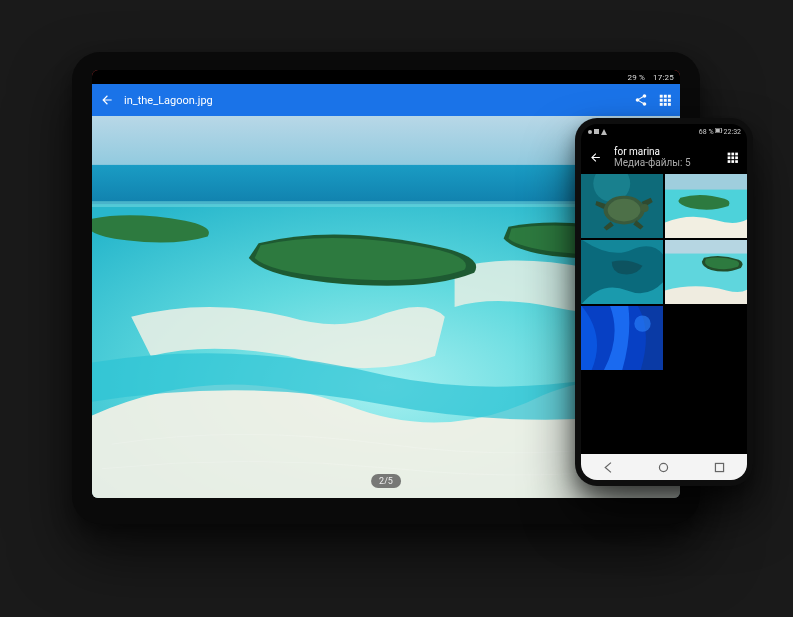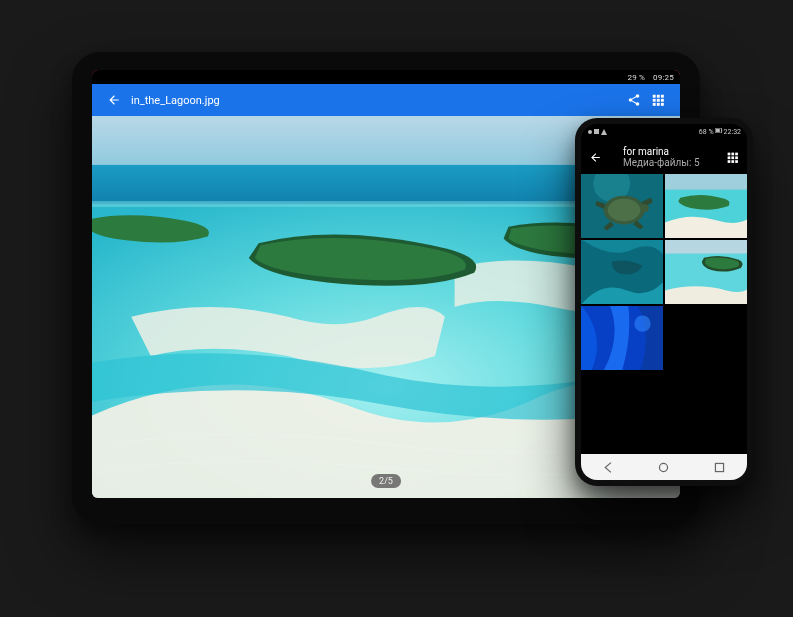--- a/index.html
+++ b/index.html
@@ -48,21 +48,21 @@
   align-items: center;
   gap: 4px;
 }
 .tablet-statusbar .right-icons span { letter-spacing: .2px; }
 .tablet-appbar {
   height: 32px;
   background: #1a73e8;
   color: #fff;
   display: flex;
   align-items: center;
-  padding: 0 15px;
+  padding: 0 8px;
   gap: 10px;
 }
 .tablet-appbar .title { font-size: 11px; flex: 1; }
 .tablet-appbar svg { width: 14px; height: 14px; fill: #fff; }
 .tablet-content {
   position: absolute;
   top: 46px; left: 0; right: 0; bottom: 0;
 }
 .lagoon {
   position: absolute; inset: 0;
@@ -109,21 +109,21 @@
   align-items: center;
   justify-content: space-between;
   padding: 0 6px;
 }
 .phone-statusbar .sb-left, .phone-statusbar .sb-right { display:flex; align-items:flex-start; gap:1px; }
 .phone-appbar {
   height: 34px;
   color: #fff;
   display: flex;
   align-items: center;
-  gap: 21px;
+  gap: 12px;
   padding: 0 8px;
 }
 .phone-appbar svg { width: 13px; height: 13px; fill: #fff; }
 .phone-appbar .titles { flex: 1; line-height: 1.1; }
 .phone-appbar .t1 { font-size: 10px; }
 .phone-appbar .t2 { font-size: 10px; color: #aaa; }
 .phone-grid {
   display: grid;
   grid-template-columns: 1fr 1fr;
   grid-template-rows: 64px 64px 64px;
@@ -185,21 +185,21 @@
             </svg>
         </span>
         <span>29 %</span>
         <span class="ico">
           <svg viewBox="0 0 6 10">
               <rect x="2" y="0" width="2" height="1" fill="#ccc"></rect>
               <rect x="0" y="1" width="6" height="9" fill="none" stroke="#ccc" stroke-width="1"></rect>
               <rect x="1" y="7" width="4" height="2" fill="#ccc"></rect>
             </svg>
         </span>
-        <span>09:25</span>
+        <span>17:25</span>
       </div>
     </div>
 
     <div class="tablet-appbar">
       <span class="ico">
         <svg viewBox="0 0 24 24">
             <path d="M20 11H7.8l5.6-5.6L12 4l-8 8 8 8 1.4-1.4L7.8 13H20z"></path>
           </svg>
       </span>
       <span class="title">in_the_Lagoon.jpg</span>

